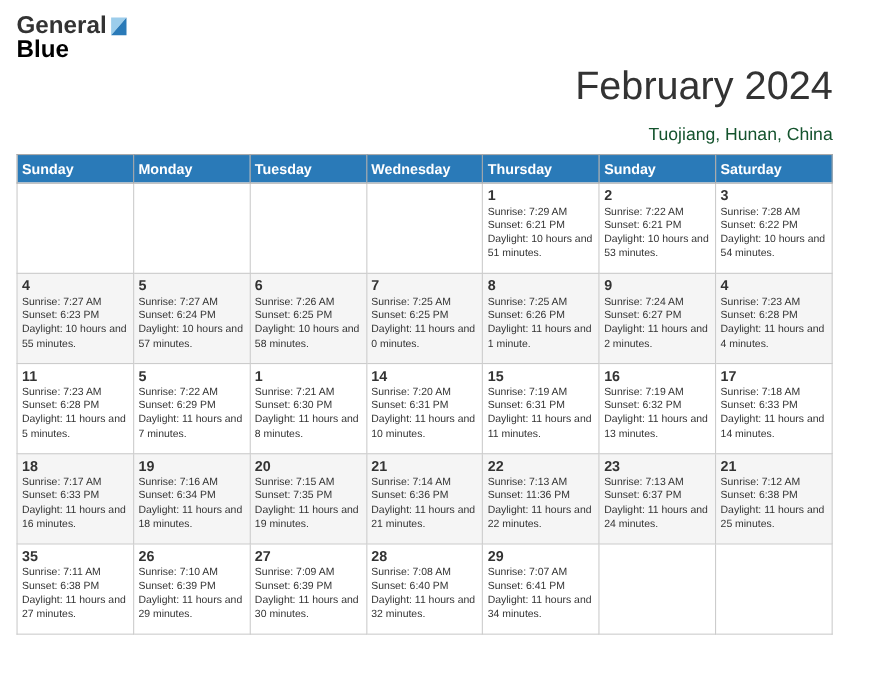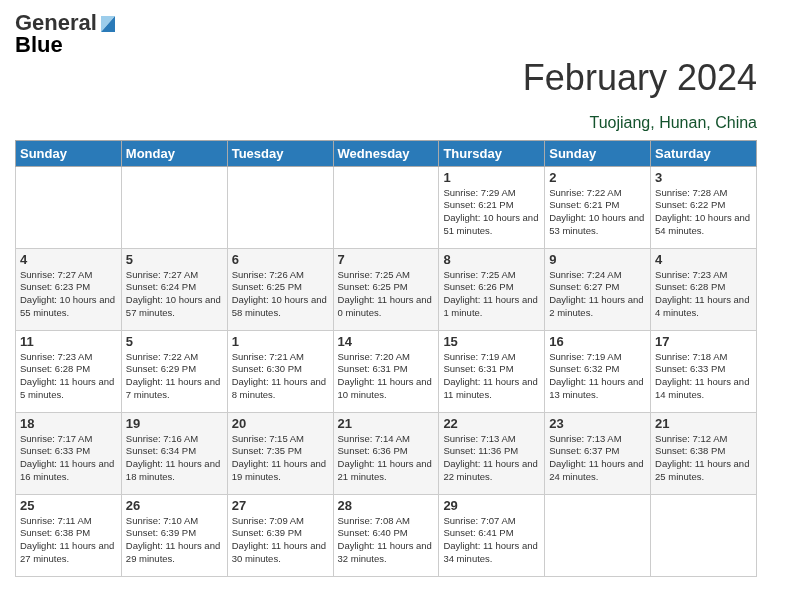--- a/index.html
+++ b/index.html
@@ -302,21 +302,21 @@
           <td>
             <span class="day-num">21</span>
             <div class="day-info">Sunrise: 7:12 AM
 Sunset: 6:38 PM
 Daylight: 11 hours
 and 25 minutes.</div>
           </td>
         </tr>
         <tr>
           <td>
-            <span class="day-num">25</span>
+            <span class="day-num">35</span>
             <div class="day-info">Sunrise: 7:11 AM
 Sunset: 6:38 PM
 Daylight: 11 hours
 and 27 minutes.</div>
           </td>
           <td>
             <span class="day-num">26</span>
             <div class="day-info">Sunrise: 7:10 AM
 Sunset: 6:39 PM
 Daylight: 11 hours

